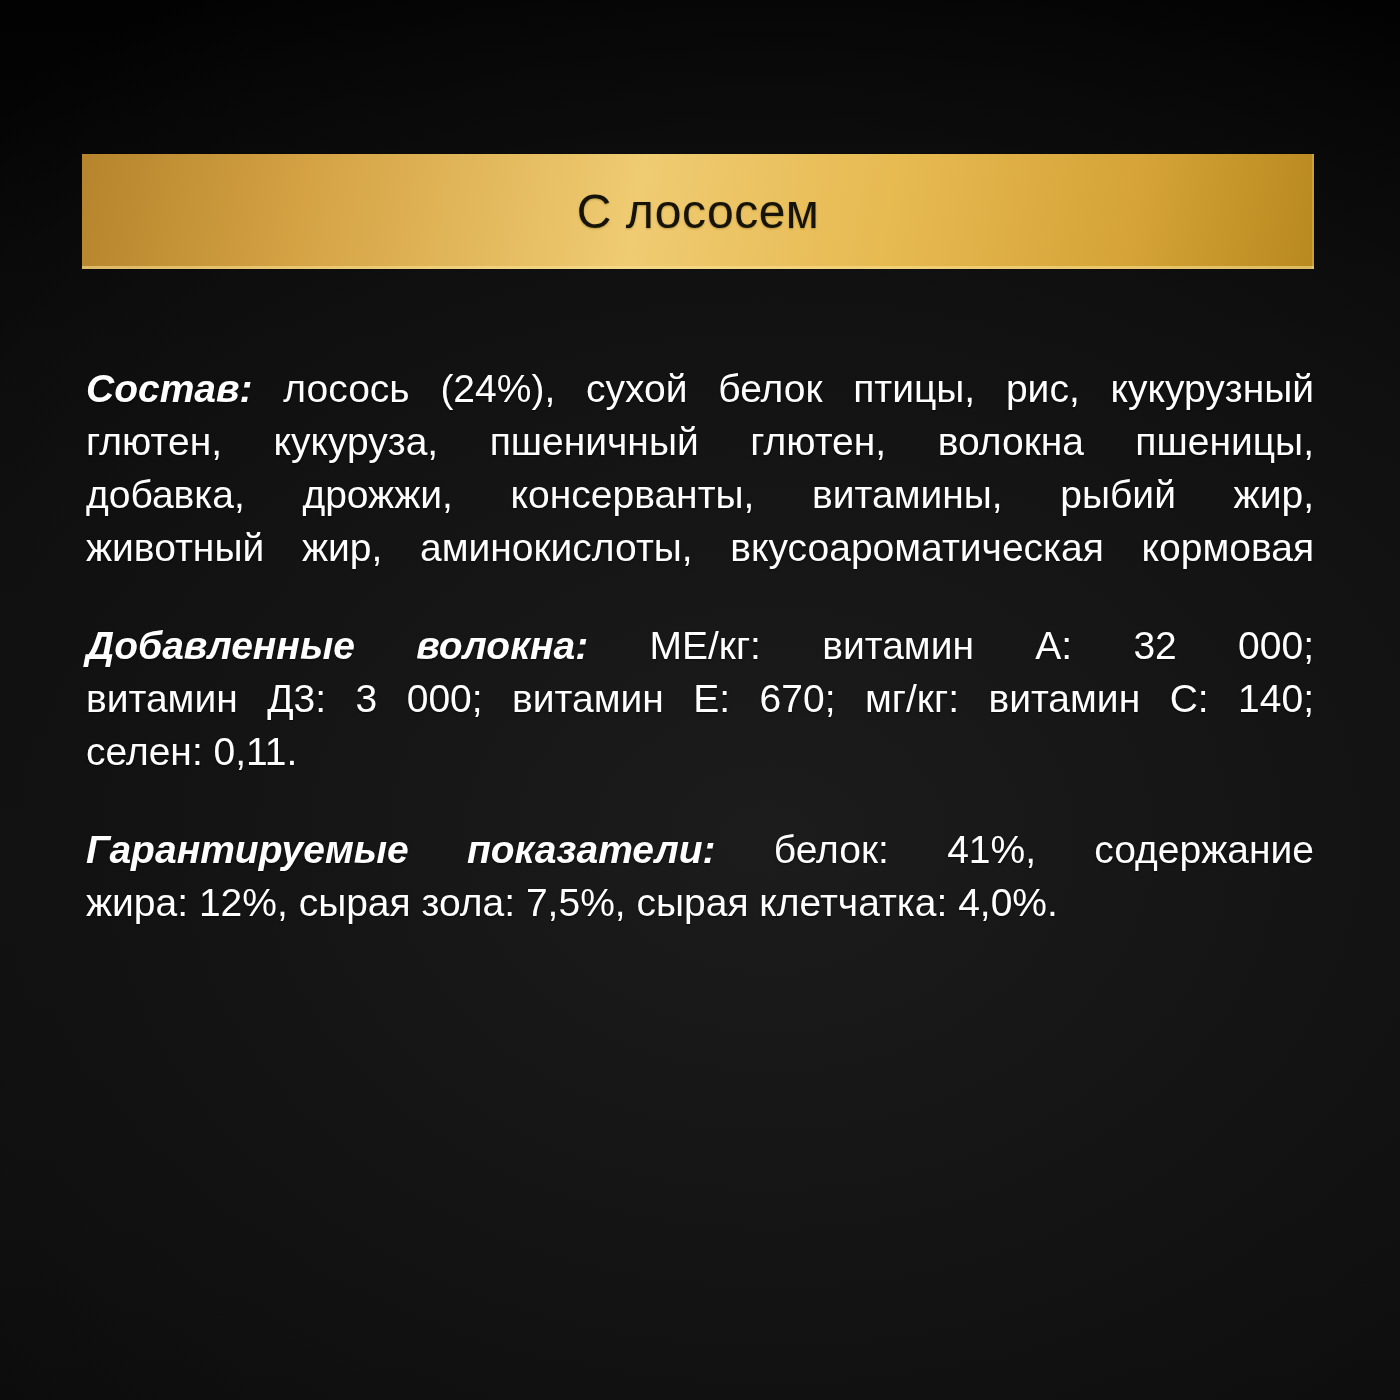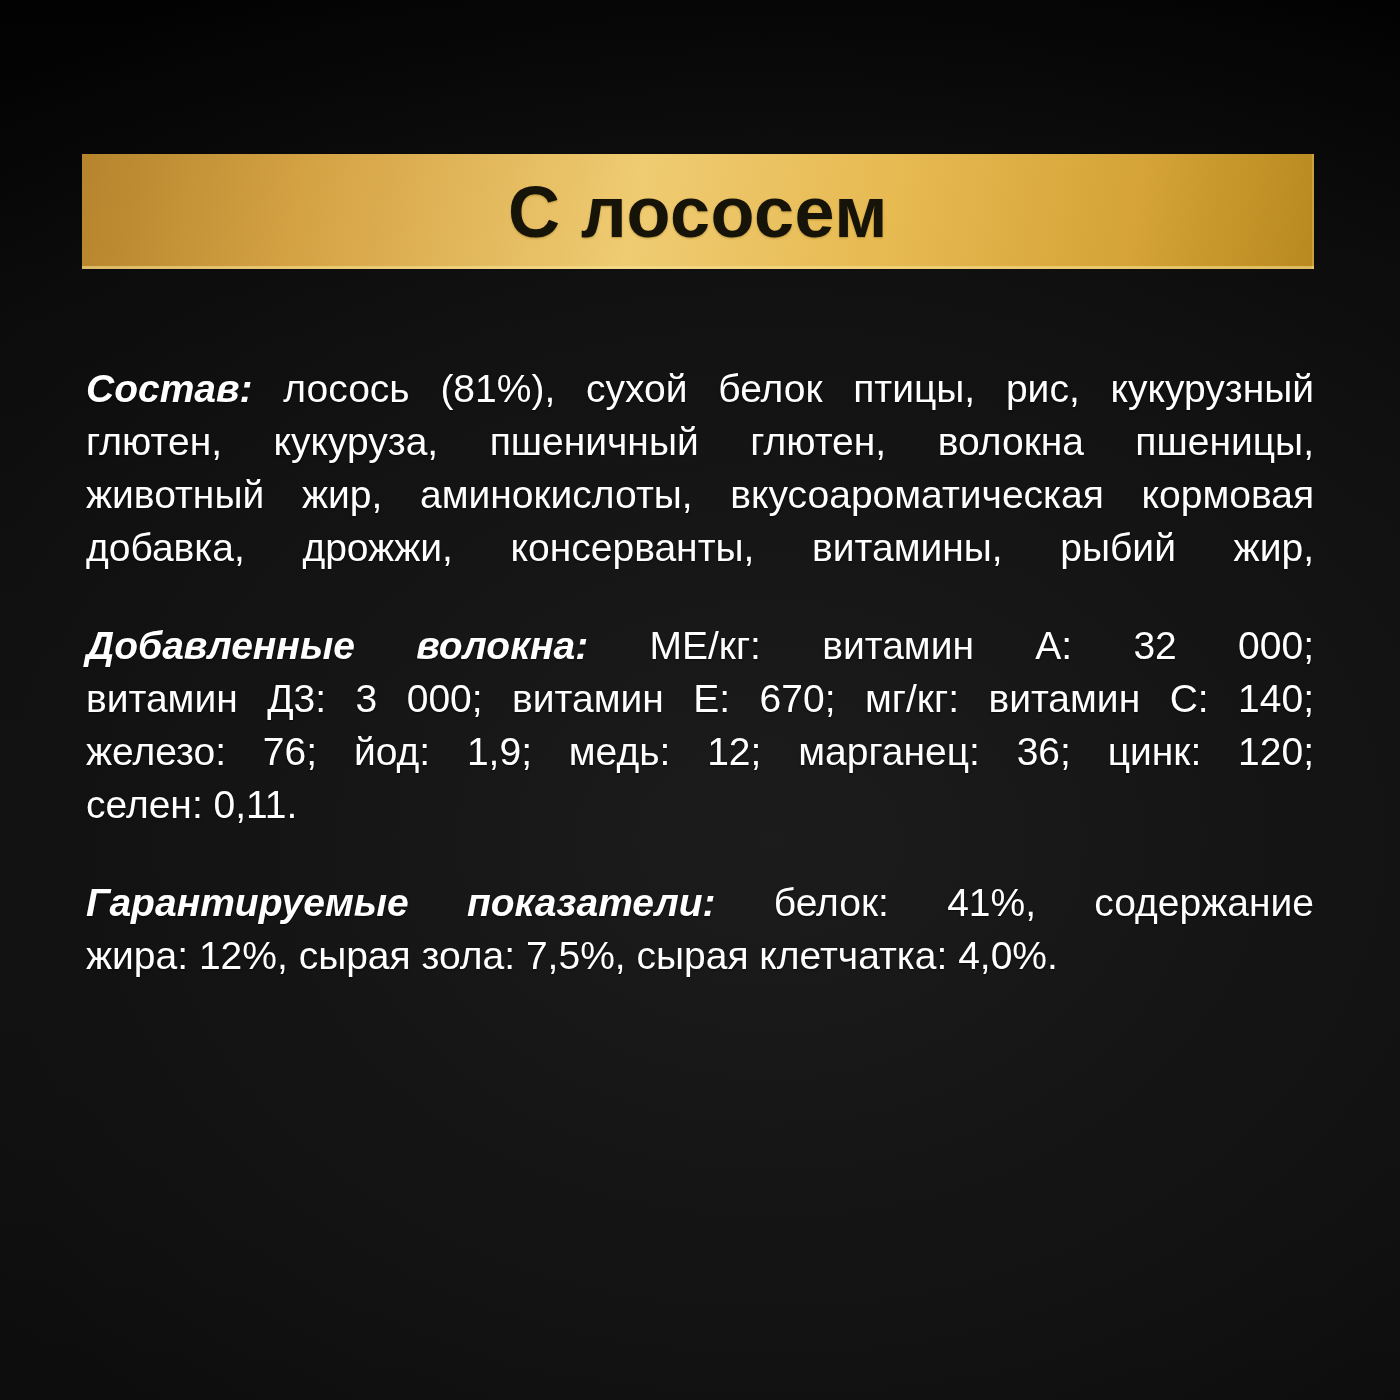--- a/index.html
+++ b/index.html
@@ -32,22 +32,22 @@
       #b5842c 0%,
       #d4a243 18%,
       #efcb72 45%,
       #e7ba52 65%,
       #d5a337 85%,
       #b8891f 100%);
     box-shadow: inset 0 -3px 0 rgba(250, 228, 150, 0.55),
                 inset -2px 0 0 rgba(250, 228, 150, 0.25);
   }
   .banner-title {
-    font-size: 72px;
-    font-weight: 700;
+    font-size: 48px;
+    font-weight: 400;
     letter-spacing: 0.5px;
     color: #161309;
     text-shadow: 0 1px 2px rgba(120, 90, 10, 0.45);
   }
 
   
   .content {
     position: absolute;
     left: 86px;
     top: 362px;
@@ -81,34 +81,33 @@
 
 <div class="banner">
   <span class="banner-title">С лососем</span>
 </div>
 
 <div class="content">
 
   <div class="para">
     <div class="line">
       <span class="lead">Состав:</span>
-      <span>лосось (81%), сухой белок птицы, рис, кукурузный</span>
+      <span>лосось (24%), сухой белок птицы, рис, кукурузный</span>
     </div>
     <div class="line">глютен, кукуруза, пшеничный глютен, волокна пшеницы,</div>
+    <div class="line">добавка, дрожжи, консерванты, витамины, рыбий жир,</div>
     <div class="line">животный жир, аминокислоты, вкусоароматическая кормовая</div>
-    <div class="line">добавка, дрожжи, консерванты, витамины, рыбий жир,</div>
   </div>
 
   <div class="para">
     <div class="line">
       <span class="lead">Добавленные волокна:</span>
       <span>МЕ/кг: витамин А: 32 000;</span>
     </div>
     <div class="line">витамин Д3: 3 000; витамин Е: 670; мг/кг: витамин С: 140;</div>
-    <div class="line">железо: 76; йод: 1,9; медь: 12; марганец: 36; цинк: 120;</div>
     <div class="line last">селен: 0,11.</div>
   </div>
 
   <div class="para">
     <div class="line">
       <span class="lead">Гарантируемые показатели:</span>
       <span>белок: 41%, содержание</span>
     </div>
     <div class="line last">жира: 12%, сырая зола: 7,5%, сырая клетчатка: 4,0%.</div>
   </div>

